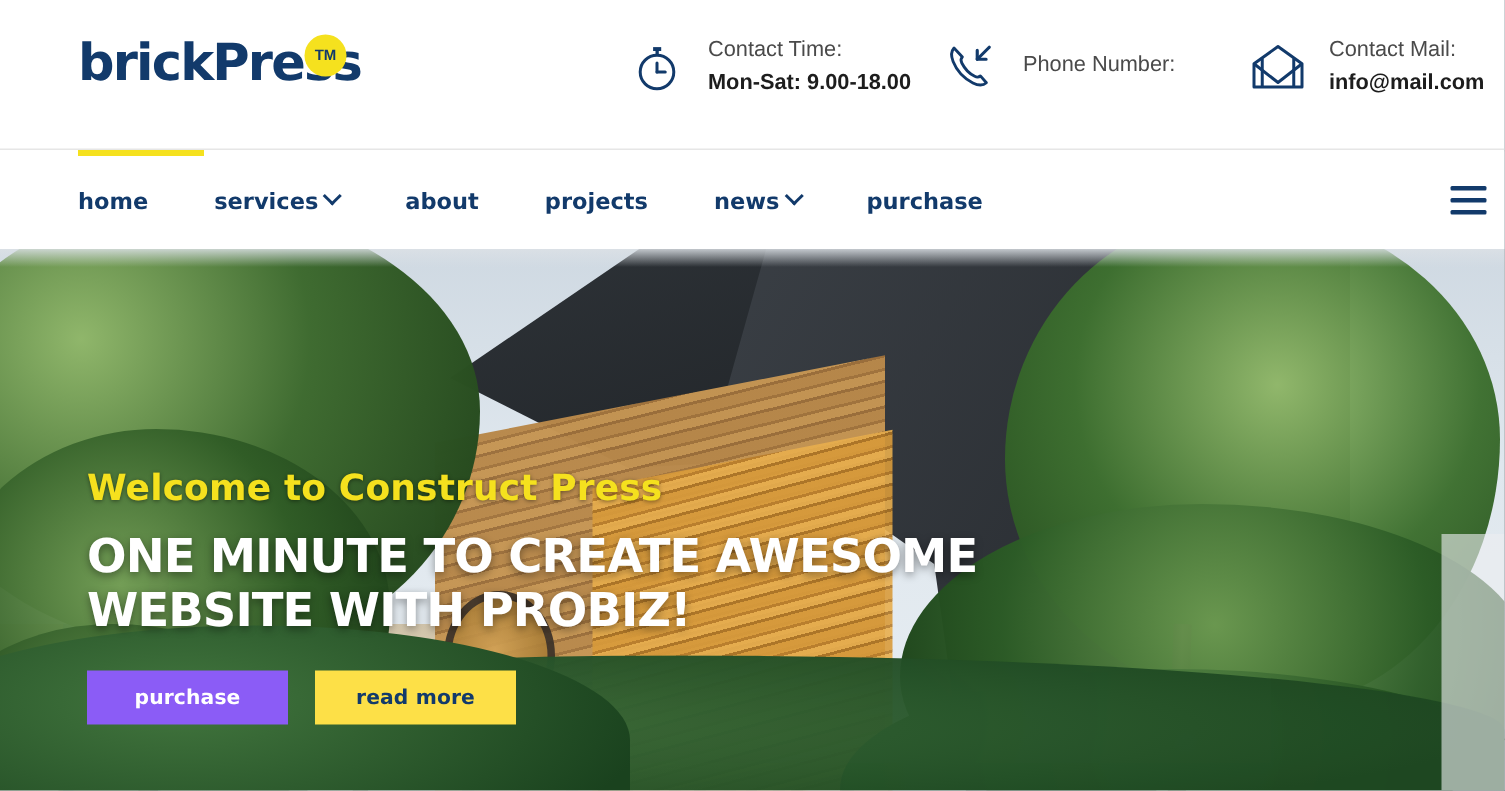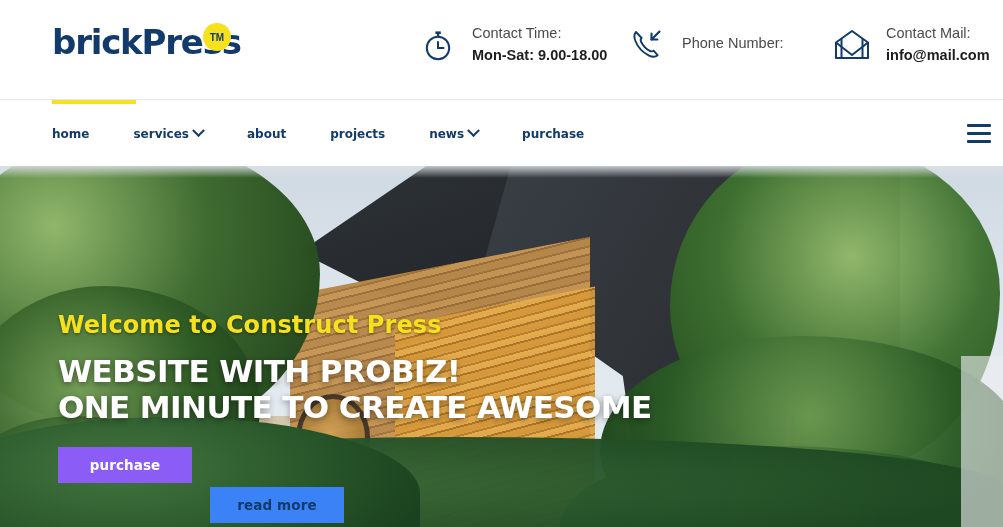--- a/index.html
+++ b/index.html
@@ -130,21 +130,21 @@
     list-style: none;
   }
   .nav-item {
     display: flex;
     align-items: center;
     gap: 5px;
     padding: 0 24px 0 0;
     margin-right: 20px;
     cursor: pointer;
     font-family: "DejaVu Sans", sans-serif;
-    font-size: 12px;
+    font-size: 15px;
     font-weight: bold;
     color: #123a6b;
     white-space: nowrap;
   }
   .nav-item:last-child { margin-right: 0; }
   .caret {
     display: inline-block;
     width: 9px;
     height: 9px;
     border-right: 2px solid #123a6b;
@@ -395,21 +395,21 @@
     align-items: center;
     justify-content: center;
     font-family: "DejaVu Sans", sans-serif;
     font-size: 13.5px;
     font-weight: bold;
     cursor: pointer;
     border: none;
     letter-spacing: .1px;
   }
   .btn-purchase { background: #8b5cf6; color: #ffffff; }
-  .btn-readmore { background: #3b82f6; color: #123a6b; margin-top: 40px; }
+  .btn-readmore { background: #fde047; color: #123a6b; }
 </style>
 </head>
 <body>
 
 <div class="page">
 
   <header class="topbar">
 
     <a class="logo">
       <span class="logo-text">brickPress</span>
@@ -526,22 +526,22 @@
       <div class="hedge"></div>
       <div class="hedge-left"></div>
 
       <div class="right-panel"></div>
       <div class="hero-top-fade"></div>
     </div>
 
     <div class="hero-copy">
       <div class="hero-kicker">Welcome to Construct Press</div>
       <div class="hero-title">
+        <div>ONE MINUTE TO CREATE AWESOME</div>
         <div>WEBSITE WITH PROBIZ!</div>
-        <div>ONE MINUTE TO CREATE AWESOME</div>
       </div>
       <div class="hero-buttons">
         <button class="btn btn-purchase">purchase</button>
         <button class="btn btn-readmore">read more</button>
       </div>
     </div>
 
   </section>
 
 </div>

